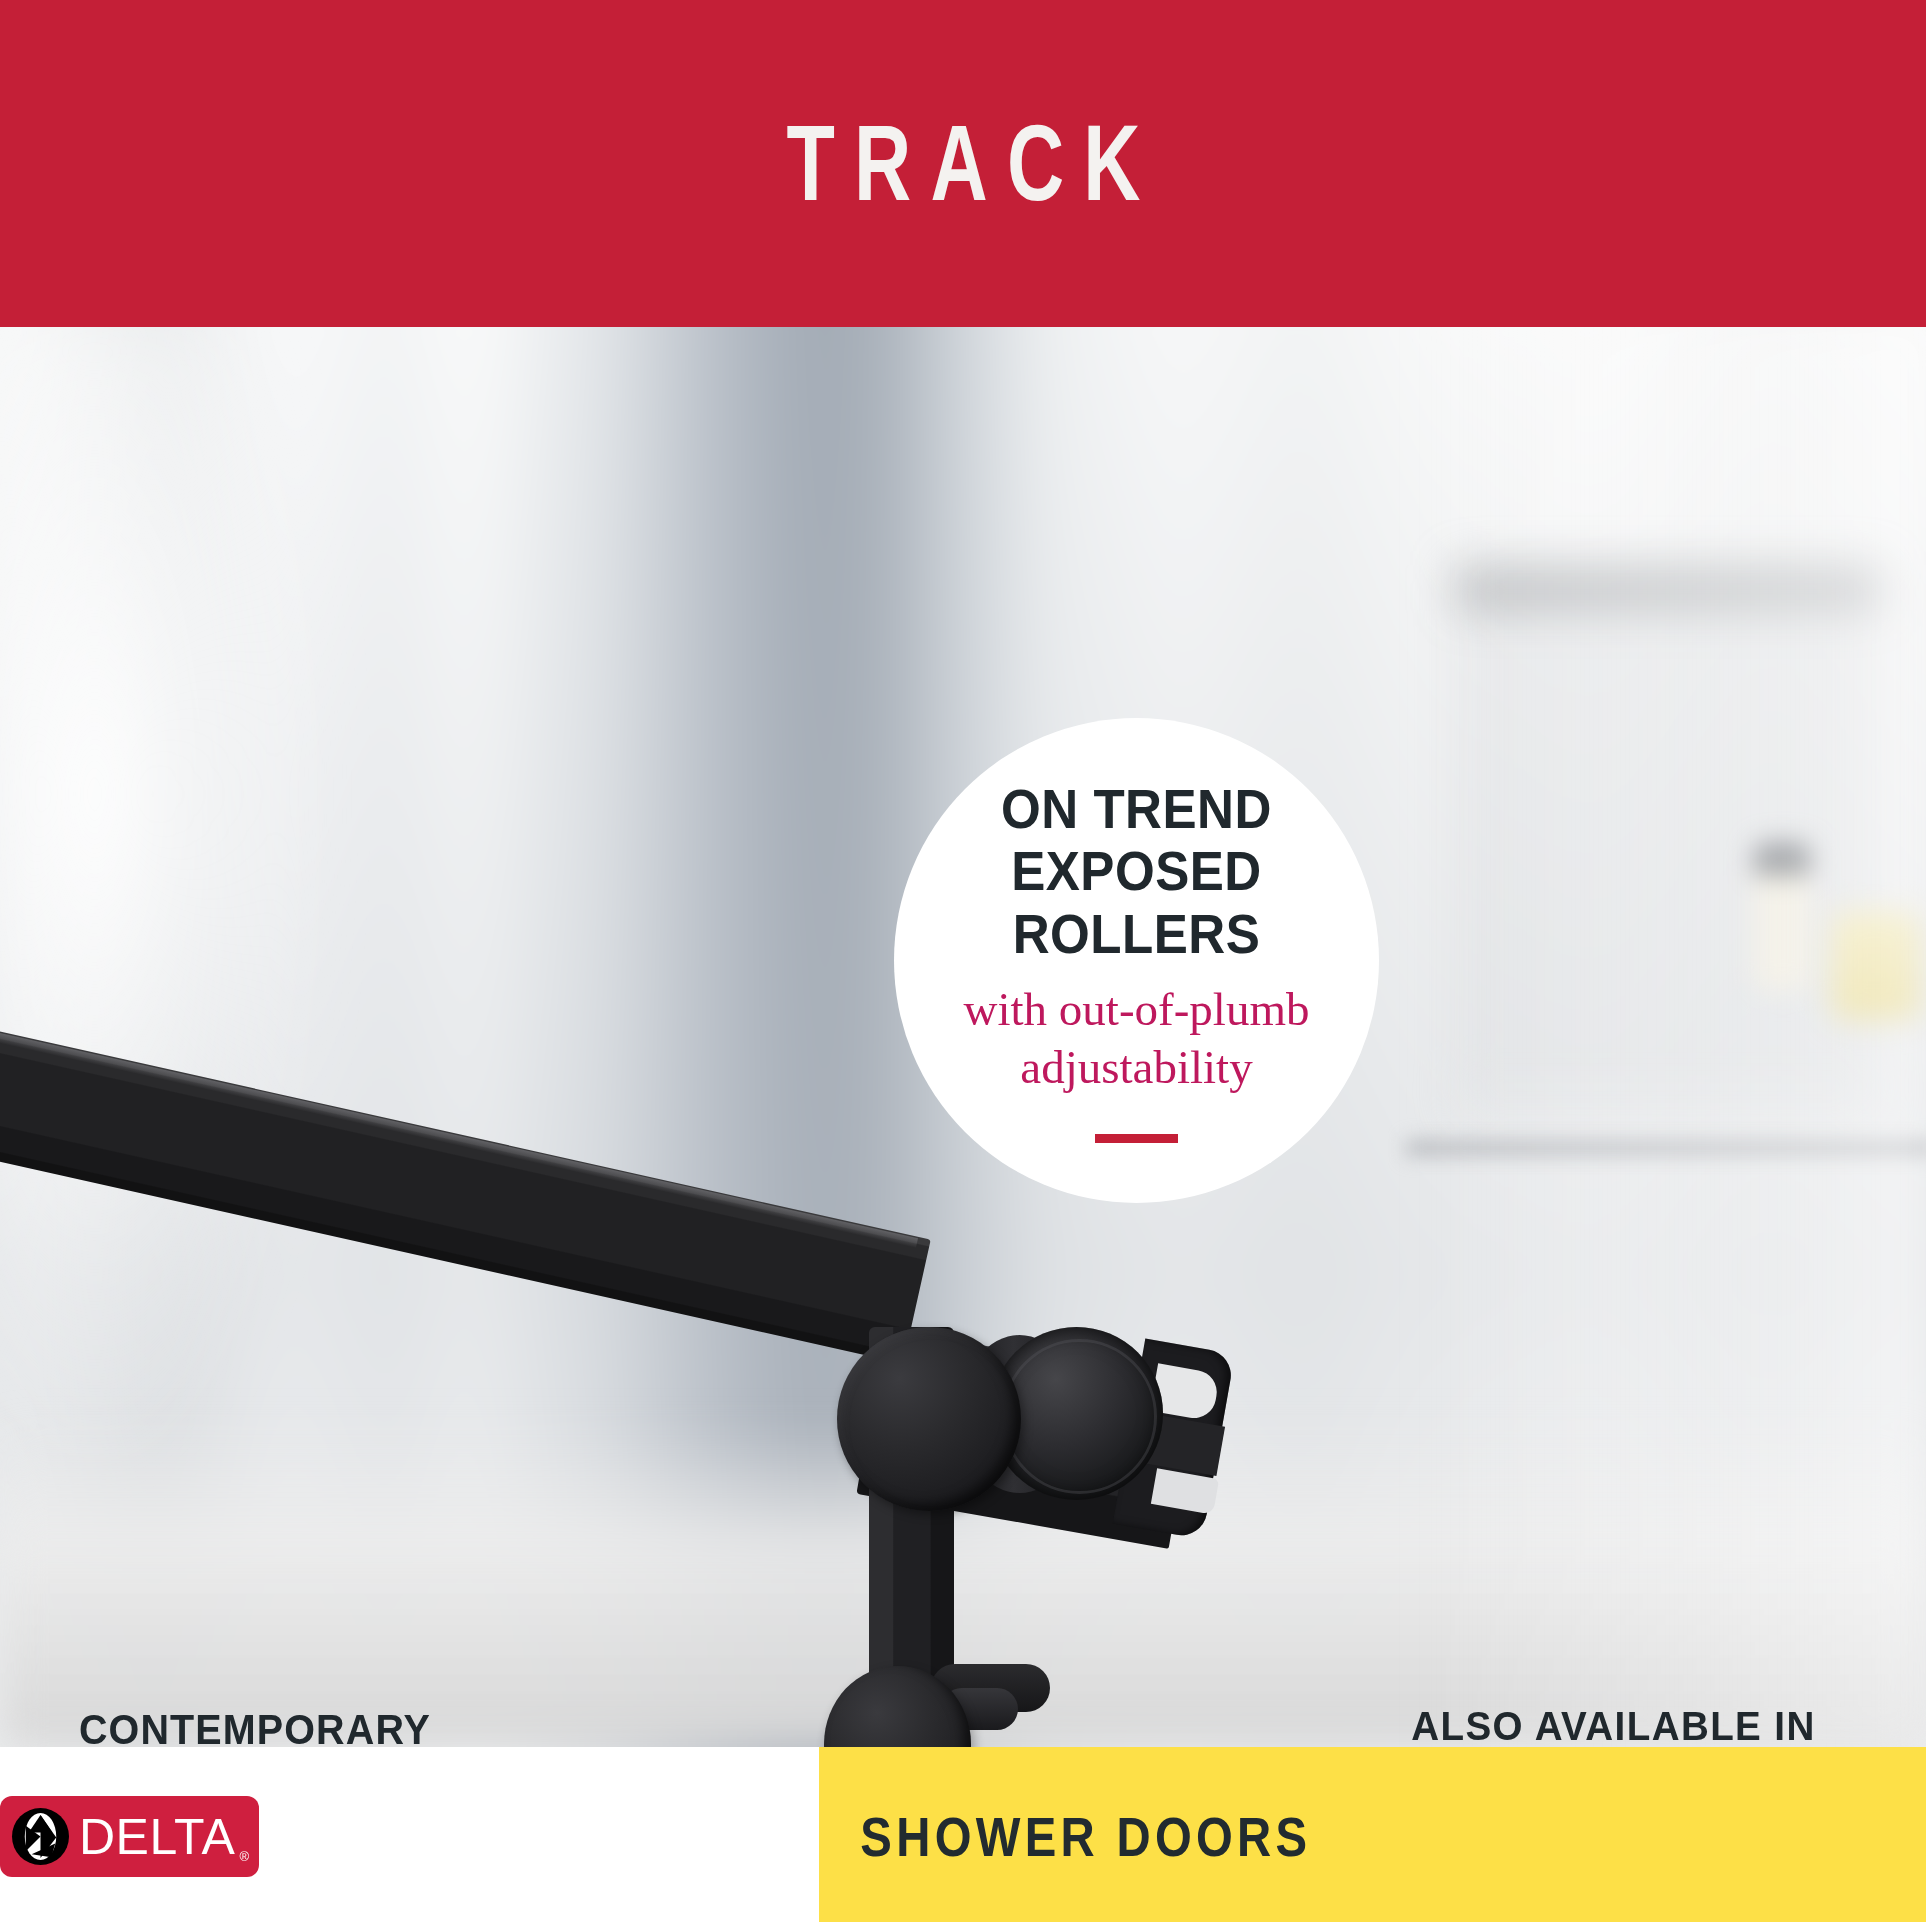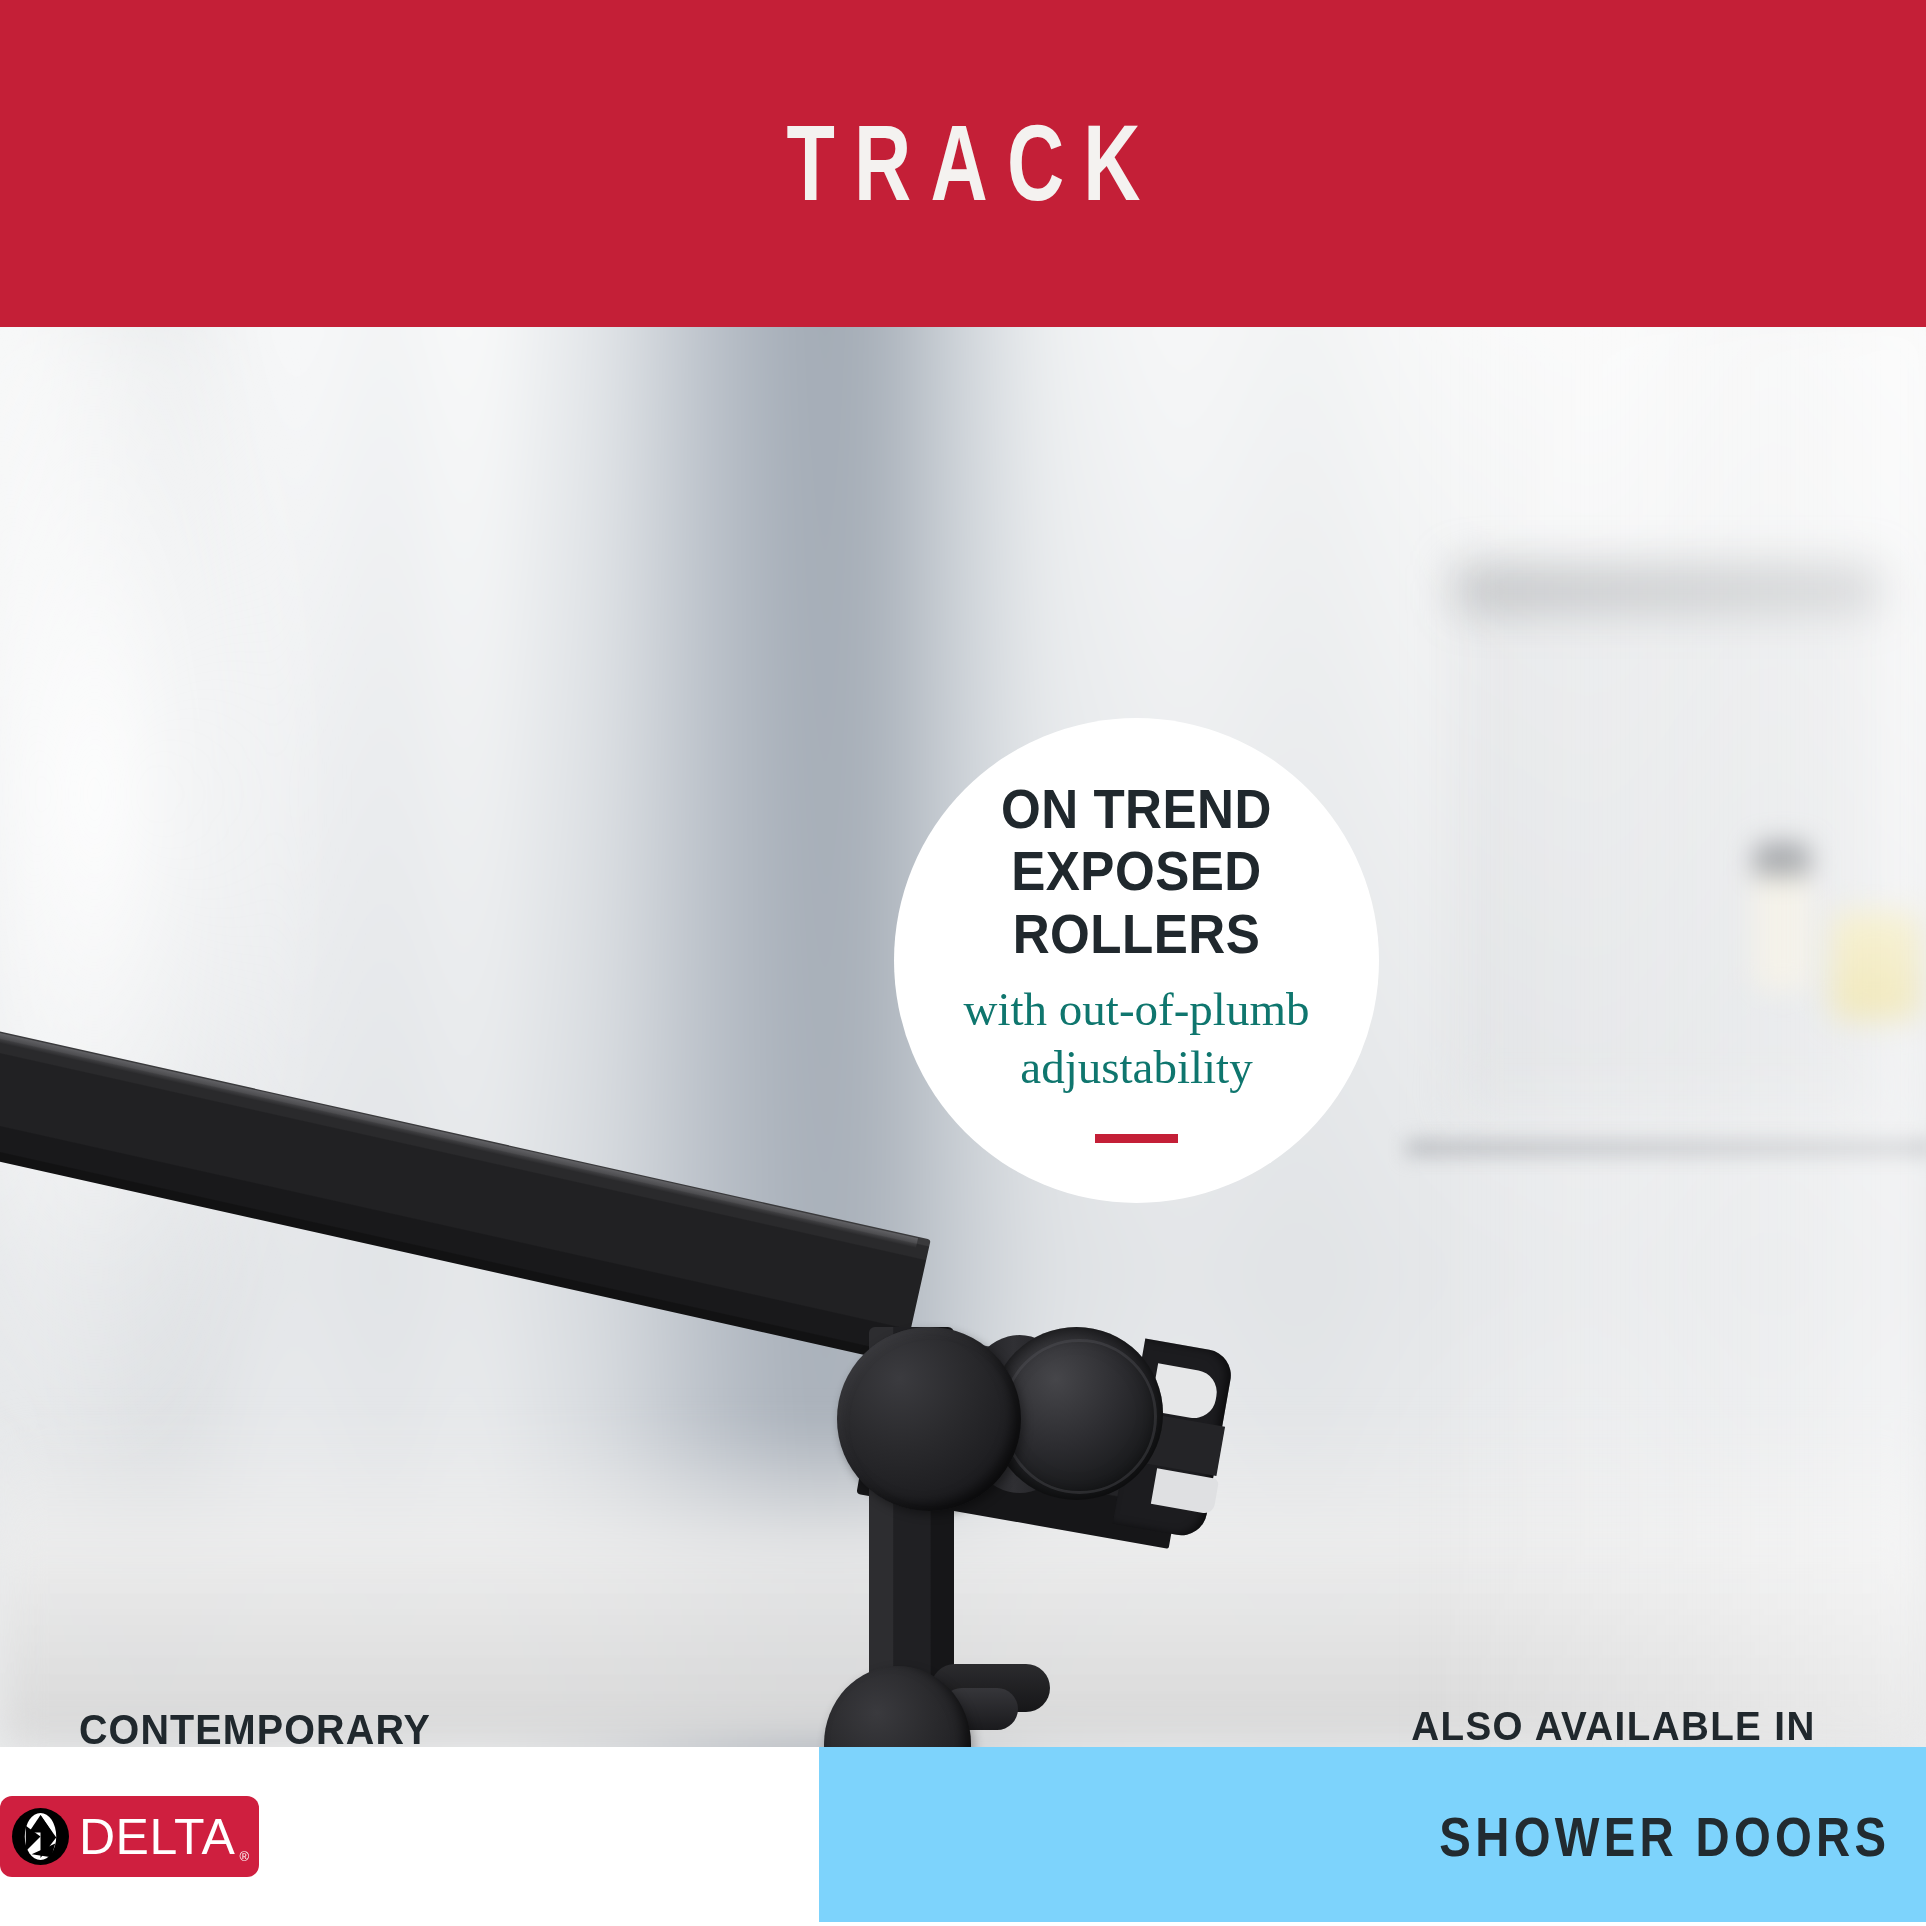--- a/index.html
+++ b/index.html
@@ -327,21 +327,21 @@
     font-weight: 700;
     color: #20282d;
     text-align: center;
     line-height: 1.14;
     letter-spacing: 0.5px;
     transform: scaleX(0.93);
   }
   .callout-sub {
     font-family: "Liberation Serif", serif;
     font-size: 47px;
-    color: #0f766e;
+    color: #be185d;
     text-align: center;
     line-height: 1.24;
     margin-top: 14px;
   }
   .callout-rule {
     margin-top: 38px;
     width: 83px;
     height: 9px;
     background: #c41f37;
   }
@@ -391,24 +391,24 @@
     width: 819px;
     height: 179px;
     background: #ffffff;
     display: flex;
     align-items: center;
     justify-content: flex-start;
   }
   .footer-right {
     flex: 1;
     height: 179px;
-    background: #7dd3fc;
+    background: #fde047;
     display: flex;
     align-items: center;
-    justify-content: flex-end;
+    justify-content: flex-start;
   }
   .footer-right-text {
     font-family: "Liberation Sans Narrow", "Liberation Sans", sans-serif;
     font-size: 55px;
     font-weight: 700;
     color: #222b30;
     letter-spacing: 5px;
     text-indent: 5px;
     transform: scaleX(0.86);
   }

